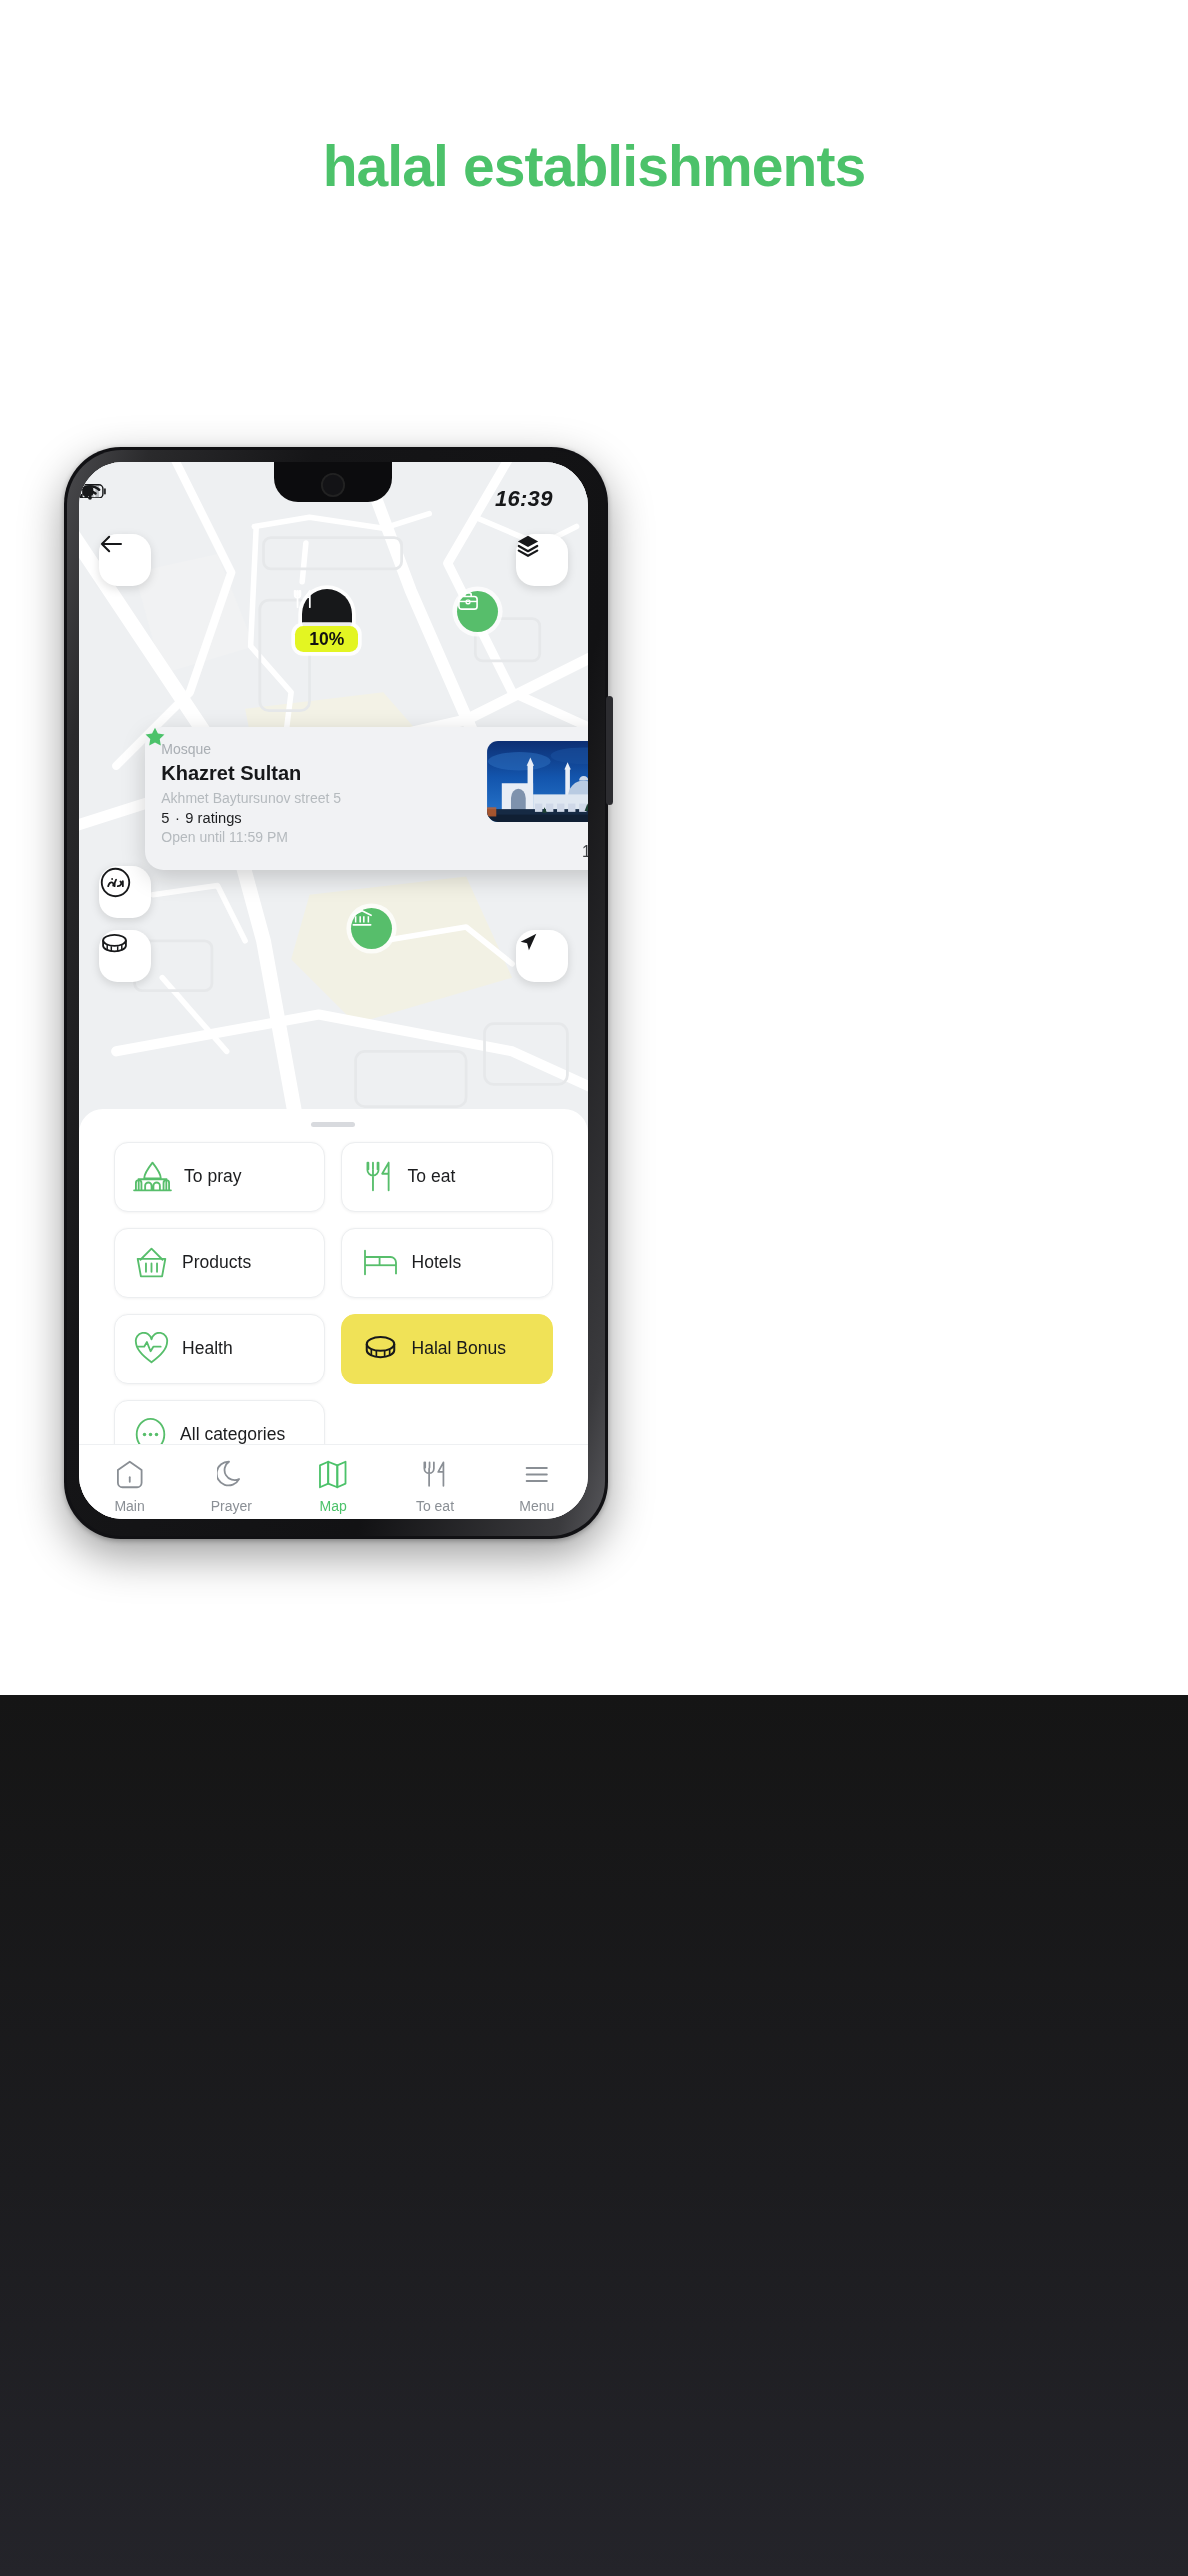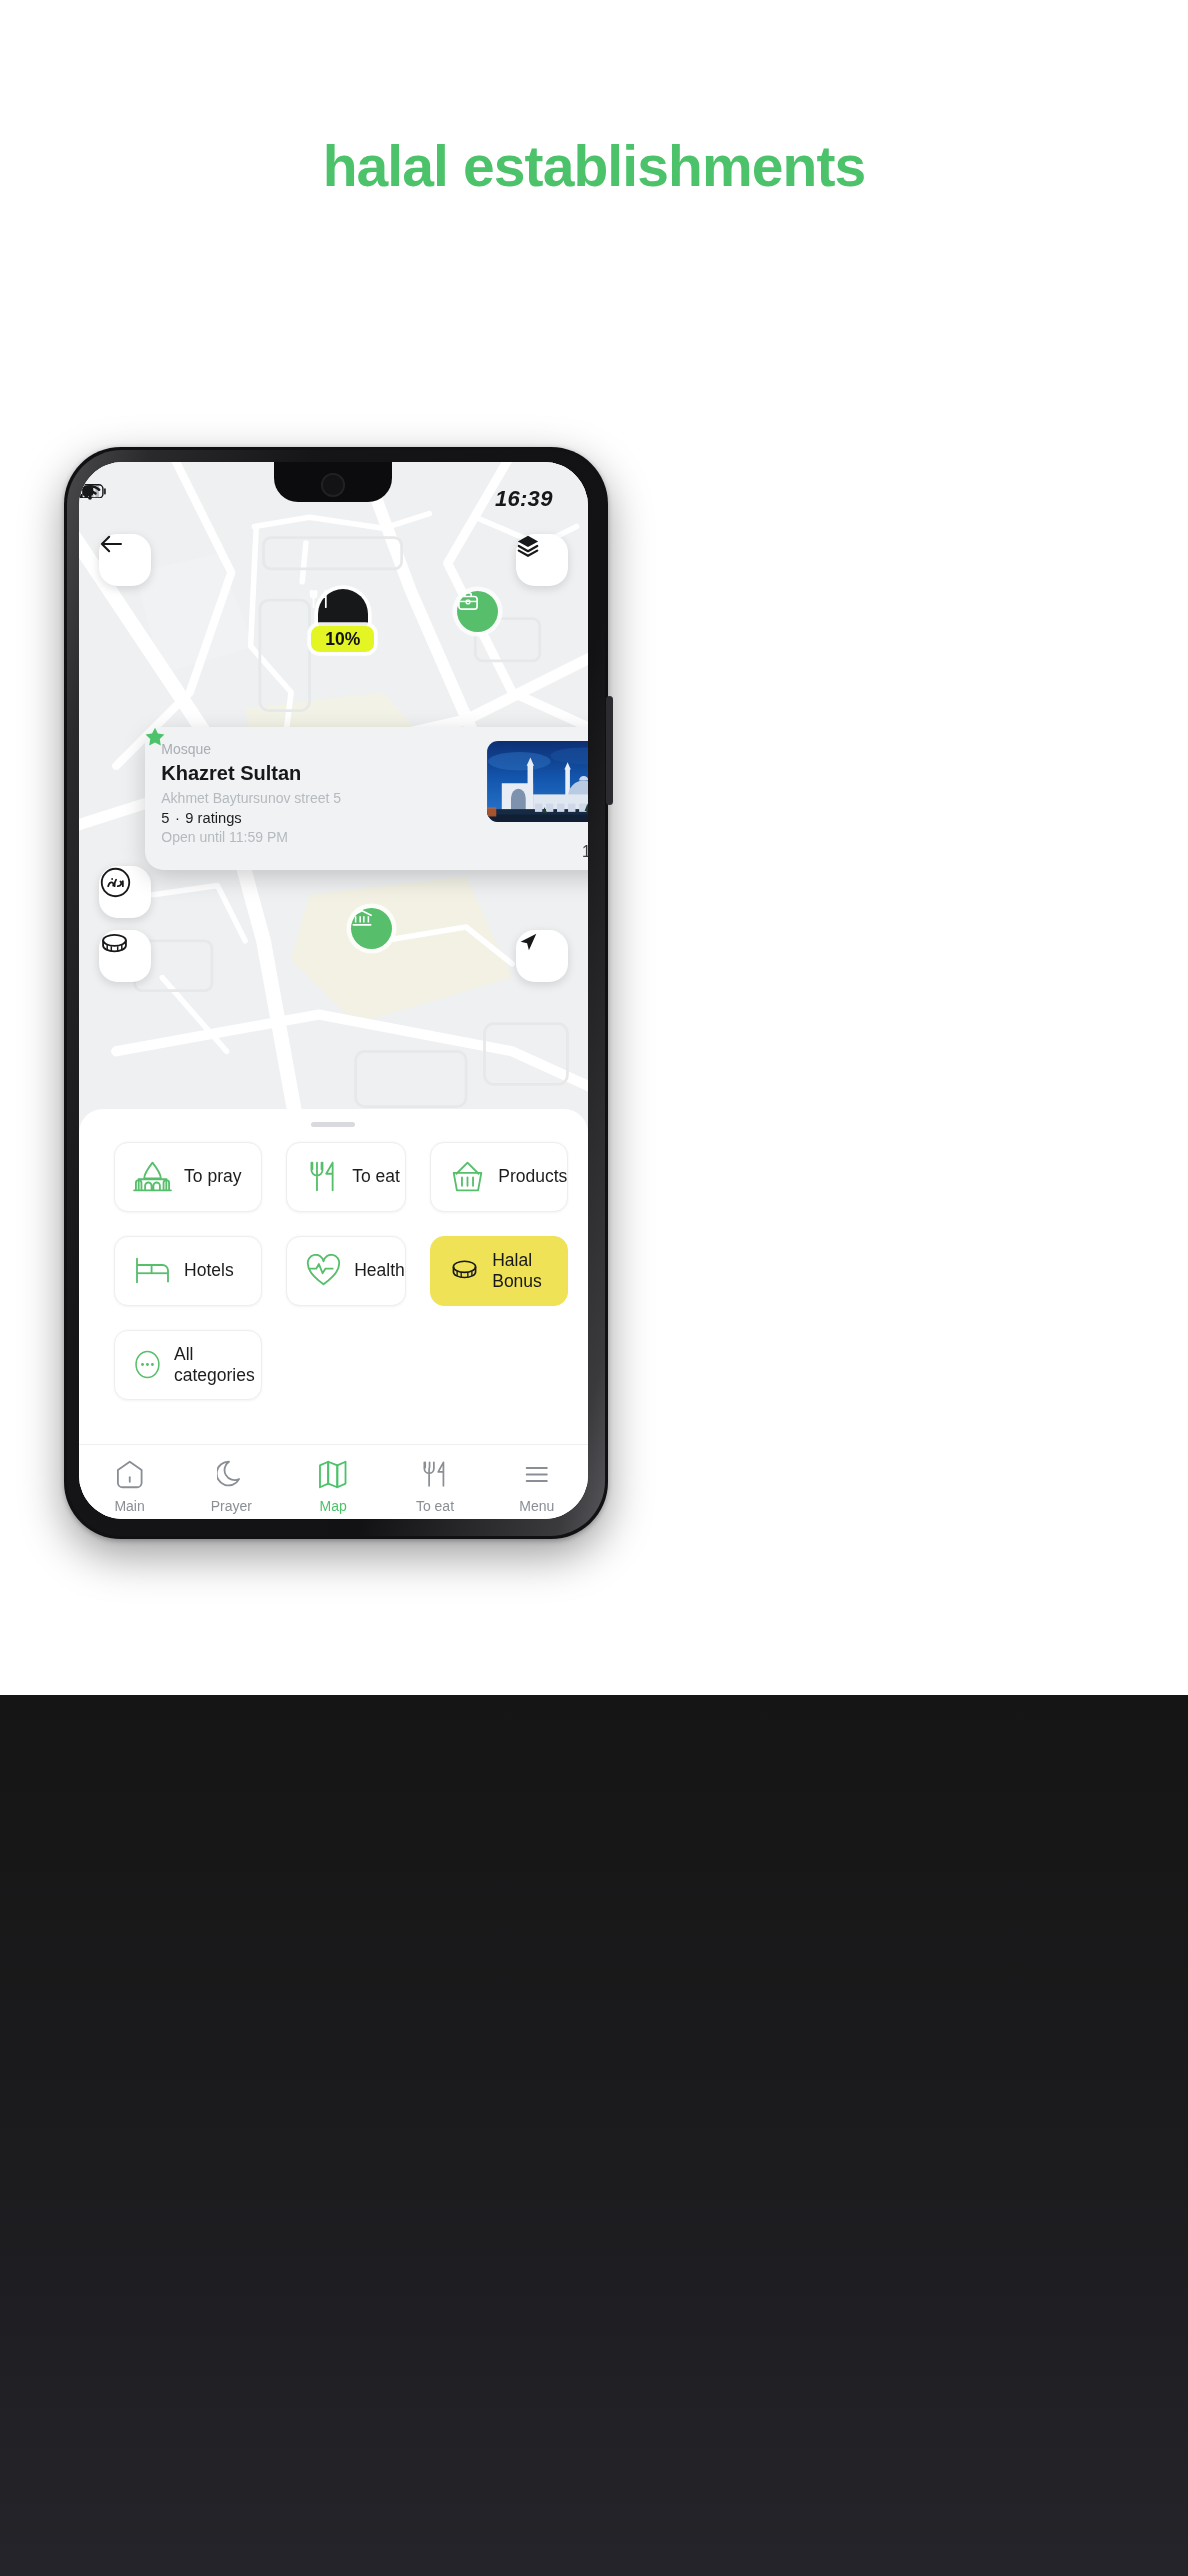--- a/index.html
+++ b/index.html
@@ -79,21 +79,21 @@
     box-shadow:0 2.8px 9.2px rgba(0,0,0,.13);
   }
   .fab.back   { left:20px;  top:72px; }
   .fab.layers { right:20px; top:72px; }
   .fab.halal  { left:20px;  top:404px; }
   .fab.coin   { left:20px;  top:468px; }
   .fab.nav    { right:20px; top:468px; }
 
   
   .marker { position:absolute; z-index:18; }
-  .marker-food { left:228px; top:127px; width:72px; }
+  .marker-food { left:212px; top:127px; width:72px; }
   .pin-black {
     width:50px; height:41px; margin:0 auto;
     background:#17181a; border-radius:25px 25px 7.4px 7.4px;
     display:flex; align-items:center; justify-content:center;
     box-shadow:0 0 0 3.7px rgba(255,255,255,.92);
   }
   .pin-badge {
     margin:-3.7px auto 0; width:63px; height:26px; border-radius:8.3px;
     background:#E3F522; color:#121212; font-size:17.5px; font-weight:700;
     display:flex; align-items:center; justify-content:center;
@@ -138,21 +138,21 @@
   }
 
   
   .sheet {
     position:absolute; left:0; top:647px; width:509px; height:410px;
     background:#ffffff; border-top-left-radius:24px; border-top-right-radius:24px;
     z-index:35;
   }
   .grabber { width:44px; height:5.5px; border-radius:2.8px; background:#d8dade; margin:13px auto 0; }
   .grid {
-    display:grid; grid-template-columns:1fr 1fr 1fr; gap:24px;
+    display:grid; grid-template-columns:1fr 1fr; gap:16px;
     padding:14.7px 35px 0 35px;
   }
   .cat {
     height:70px; border-radius:14px; background:#ffffff;
     border:0.9px solid #eceef0;
     box-shadow:0 0.9px 2.8px rgba(0,0,0,.05);
     display:flex; align-items:center; gap:12px; padding-left:18.4px;
   }
   .cat .lbl { font-size:17.5px; color:#1c1d1f; }
   .cat.bonus { background:#F0E257; border-color:#F0E257; box-shadow:none; }

